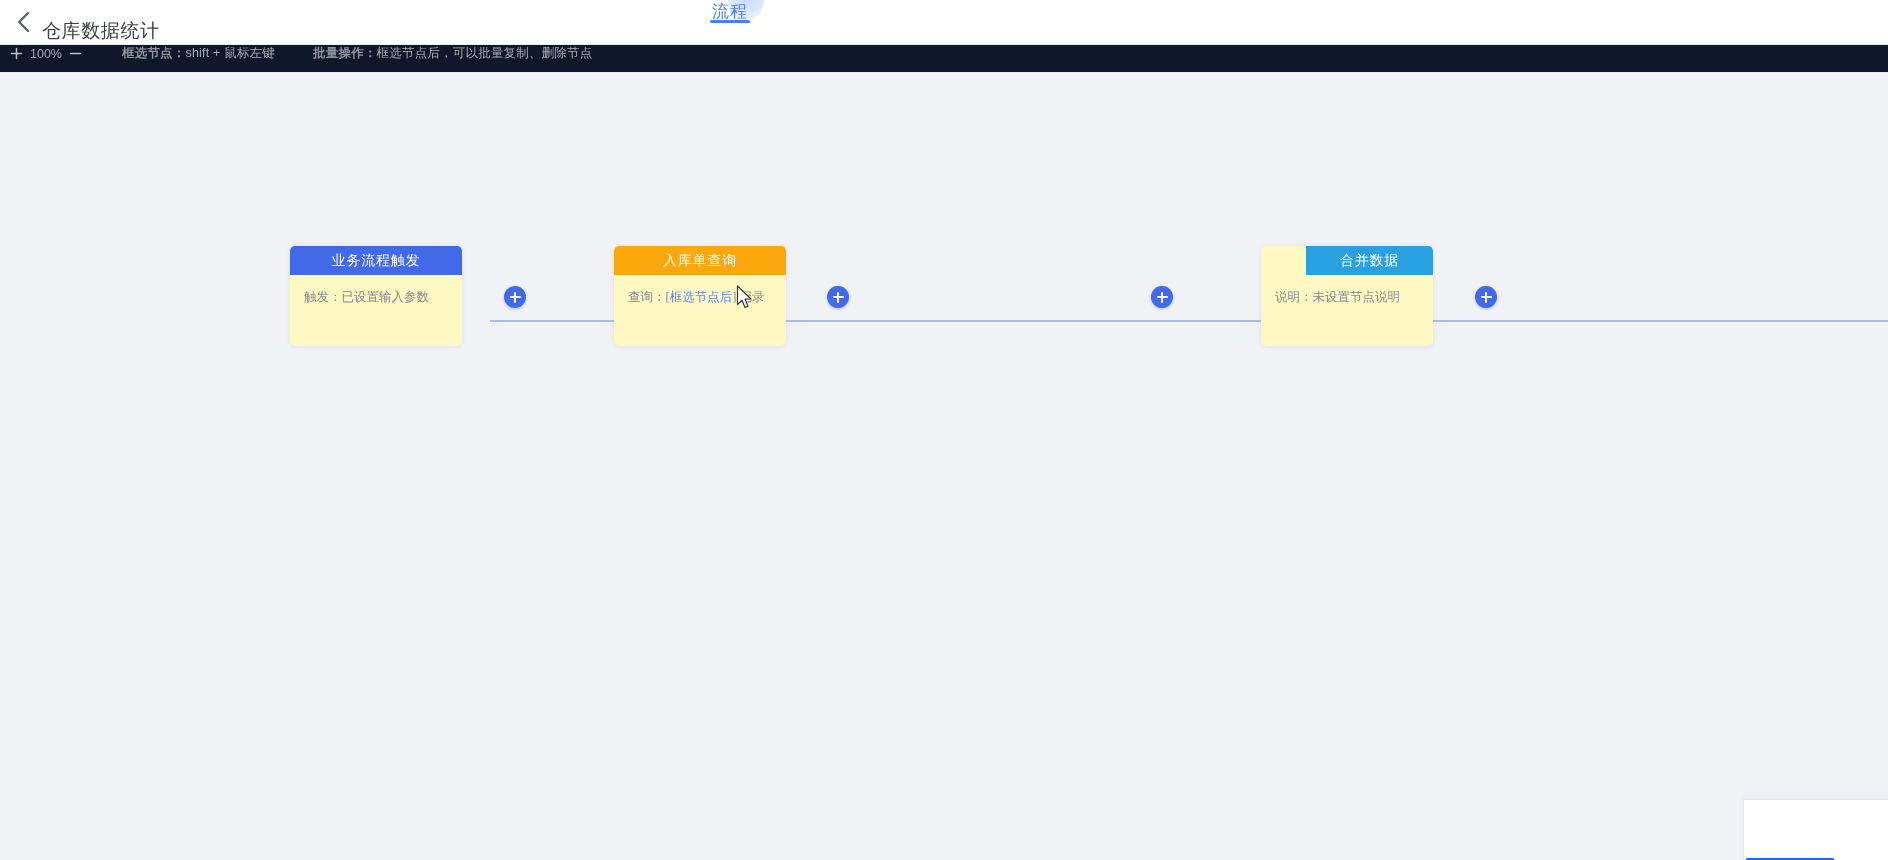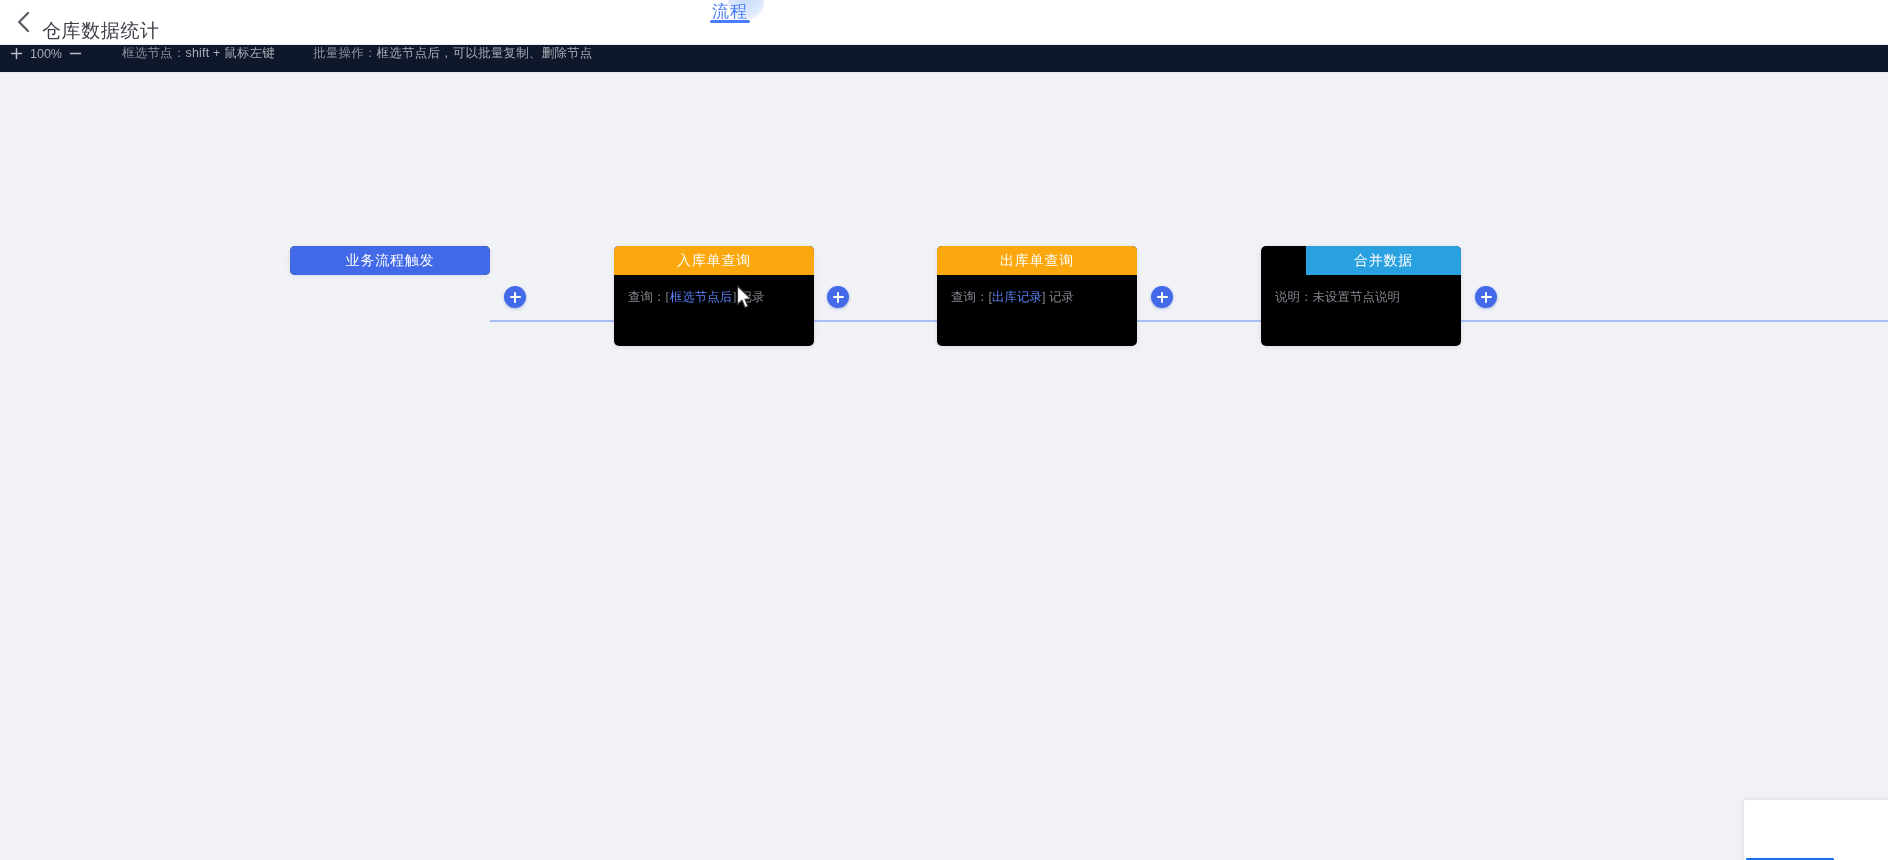--- a/index.html
+++ b/index.html
@@ -127,21 +127,21 @@
     user-select: none;
   }
 
   .hint {
     margin-left: 38px;
     color: #a9adb6;
     white-space: nowrap;
     letter-spacing: 0.2px;
   }
   .hint:first-of-type { margin-left: 38px; }
-  .hint .k { color: #8f939d; font-weight: normal; margin-top: 18px; }
+  .hint .k { color: #8f939d; font-weight: bold; margin-top: 18px; }
 
   
   .canvas {
     position: relative;
     width: 1888px;
     height: 787px;
     background: #f1f2f6;
     overflow: hidden;
   }
 
@@ -151,22 +151,22 @@
     left: 490px;
     top: 247px;
     width: 1398px;
     height: 2px;
     background: #a8bdf2;
   }
 
   
   .node {
     position: absolute;
-    width: 200px;
-    background: #000000;
+    width: 172px;
+    background: #fef9c3;
     border-radius: 5px;
     box-shadow: 0 1px 5px rgba(60, 72, 110, 0.10);
     overflow: hidden;
     cursor: pointer;
   }
   .node-header {
     height: 29px;
     line-height: 29px;
     text-align: center;
     color: #ffffff;
@@ -283,35 +283,32 @@
     <span class="k">批量操作：</span><span>框选节点后，可以批量复制、删除节点</span>
   </div>
 </div>
 
 <div class="canvas">
 
   <div class="flow-line"></div>
 
   <div class="node" style="left:290px; top:173px;">
     <div class="node-header" style="background:#4169e8;">业务流程触发</div>
+    <div class="node-body">
+      <span>触发：</span><span class="ref"></span><span>已设置输入参数</span>
+    </div>
   </div>
 
   <div class="node" style="left:614px; top:173px;font-family:Liberation Serif, serif;">
     <div class="node-header" style="background:#fba80e;">入库单查询</div>
     <div class="node-body">
       <span>查询：[</span><span class="ref">框选节点后</span><span>] 记录</span>
     </div>
   </div>
 
-  <div class="node" style="left:937px; top:173px;">
-    <div class="node-header" style="background:#fba80e;">出库单查询</div>
-    <div class="node-body">
-      <span>查询：[</span><span class="ref">出库记录</span><span>] 记录</span>
-    </div>
-  </div>
 
   <div class="node" style="left:1261px; top:173px;">
     <div class="node-header" style="background:#29a0e0;margin-left:45px;">合并数据</div>
     <div class="node-body">
       <span>说明：</span><span class="ref"></span><span>未设置节点说明</span>
     </div>
   </div>
 
   <div class="plus-btn" style="left:504px; top:213px;"></div>
   <div class="plus-btn" style="left:827px; top:213px;"></div>

